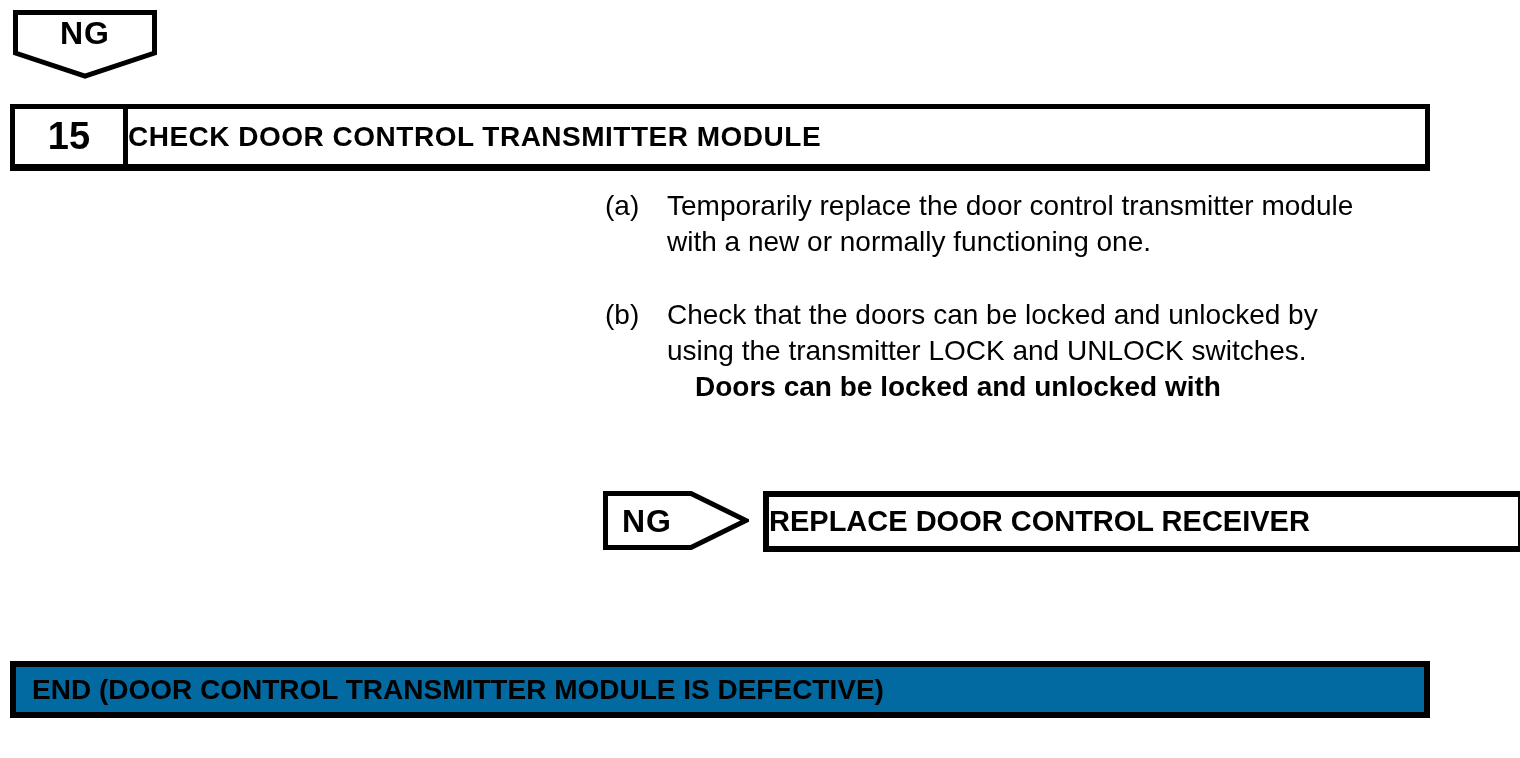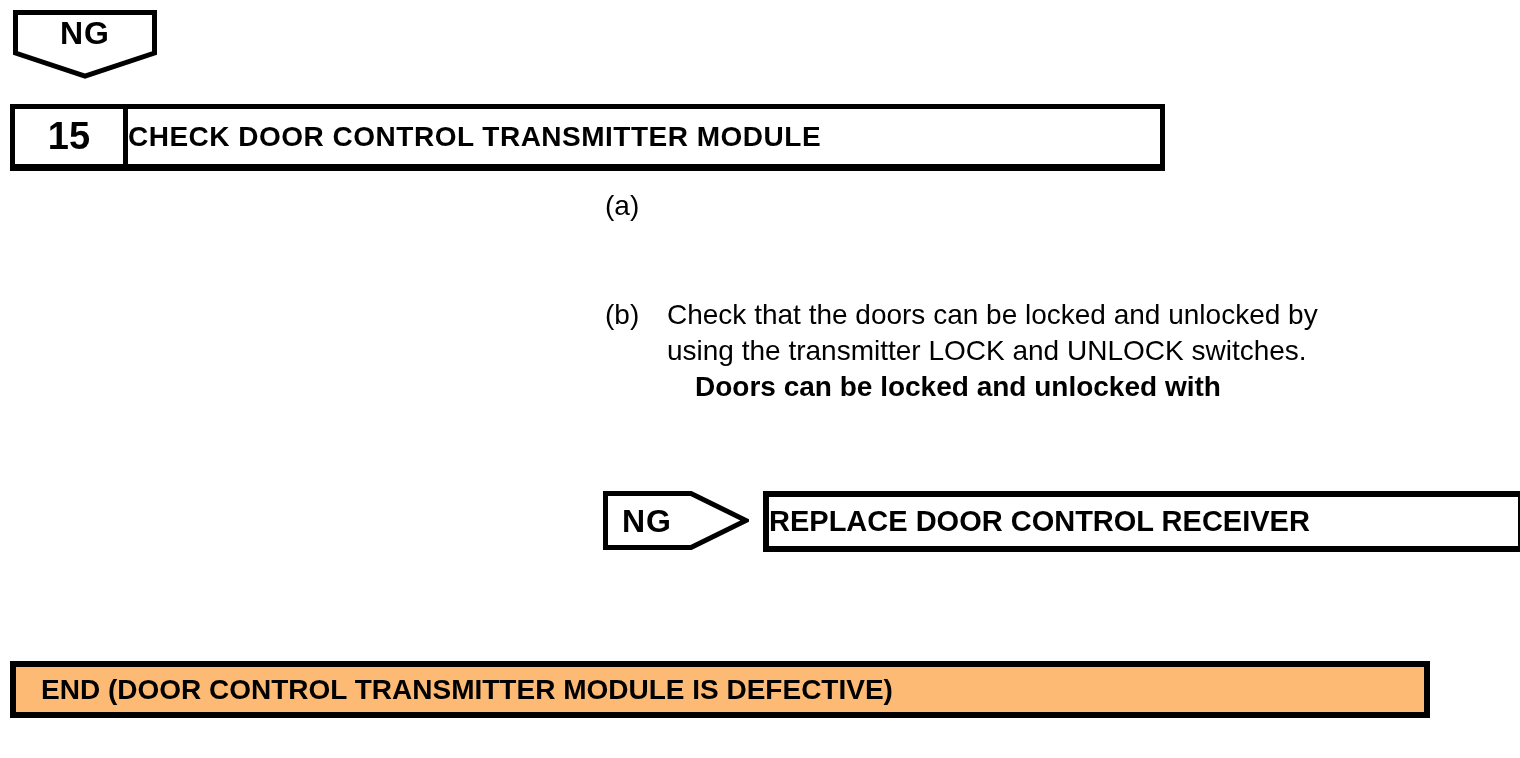--- a/index.html
+++ b/index.html
@@ -33,21 +33,21 @@
   .connector-right .lbl {
     left: 0; width: 88px; top: 50%;
     transform: translateY(-50%);
     text-align: center;
   }
 
   
   .step-box {
     position: absolute;
     left: 10px; top: 104px;
-    width: 1155px; height: 67px;
+    width: 1420px; height: 67px;
     box-sizing: border-box;
     border: 5px solid #000;
     border-bottom-width: 7px;
     display: flex;
     background: #fff;
   }
   .step-number {
     width: 108px;
     border-right: 5px solid #000;
     display: flex; align-items: center; justify-content: center;
@@ -89,44 +89,48 @@
     white-space: nowrap;
     background: #fff;
   }
   .end-box {
     position: absolute;
     left: 10px; top: 661px;
     width: 1420px; height: 57px;
     box-sizing: border-box;
     border: 6px solid #000;
     display: flex; align-items: center;
-    padding-left: 25px;
+    padding-left: 16px;
     font-size: 28px; font-weight: bold;
     white-space: nowrap;
-    background: #fdba74;
+    background: #0369a1;
   }
 </style>
 </head>
 <body>
 
 <div class="page">
 
   <div class="connector connector-down" style="left:13px; top:10px;">
     <svg width="144" height="72" viewBox="0 0 144 72">
       <polygon points="2.5,2.5 141.5,2.5 141.5,43 72,66 2.5,43" fill="#ffffff" stroke="#000000" stroke-width="5" stroke-linejoin="miter"></polygon>
     </svg>
     <span class="lbl">NG</span>
   </div>
 
   <div class="step-box">
     <div class="step-number">15</div>
     <div class="step-title">CHECK DOOR CONTROL TRANSMITTER MODULE</div>
   </div>
 
   <div class="instr-marker" style="left:605px; top:188px;">(a)</div>
+  <div class="instr-lines" style="left:667px; top:188px;">
+    <div>Temporarily replace the door control transmitter module</div>
+    <div>with a new or normally functioning one.</div>
+  </div>
 
   <div class="instr-marker" style="left:605px; top:297px;">(b)</div>
   <div class="instr-lines" style="left:667px; top:297px;">
     <div>Check that the doors can be locked and unlocked by</div>
     <div>using the transmitter LOCK and UNLOCK switches.</div>
     <div class="bold indent">Doors can be locked and unlocked with</div>
   </div>
 
   <div class="connector connector-right" style="left:603px; top:491px;">
     <svg width="146" height="60" viewBox="0 0 146 60">

